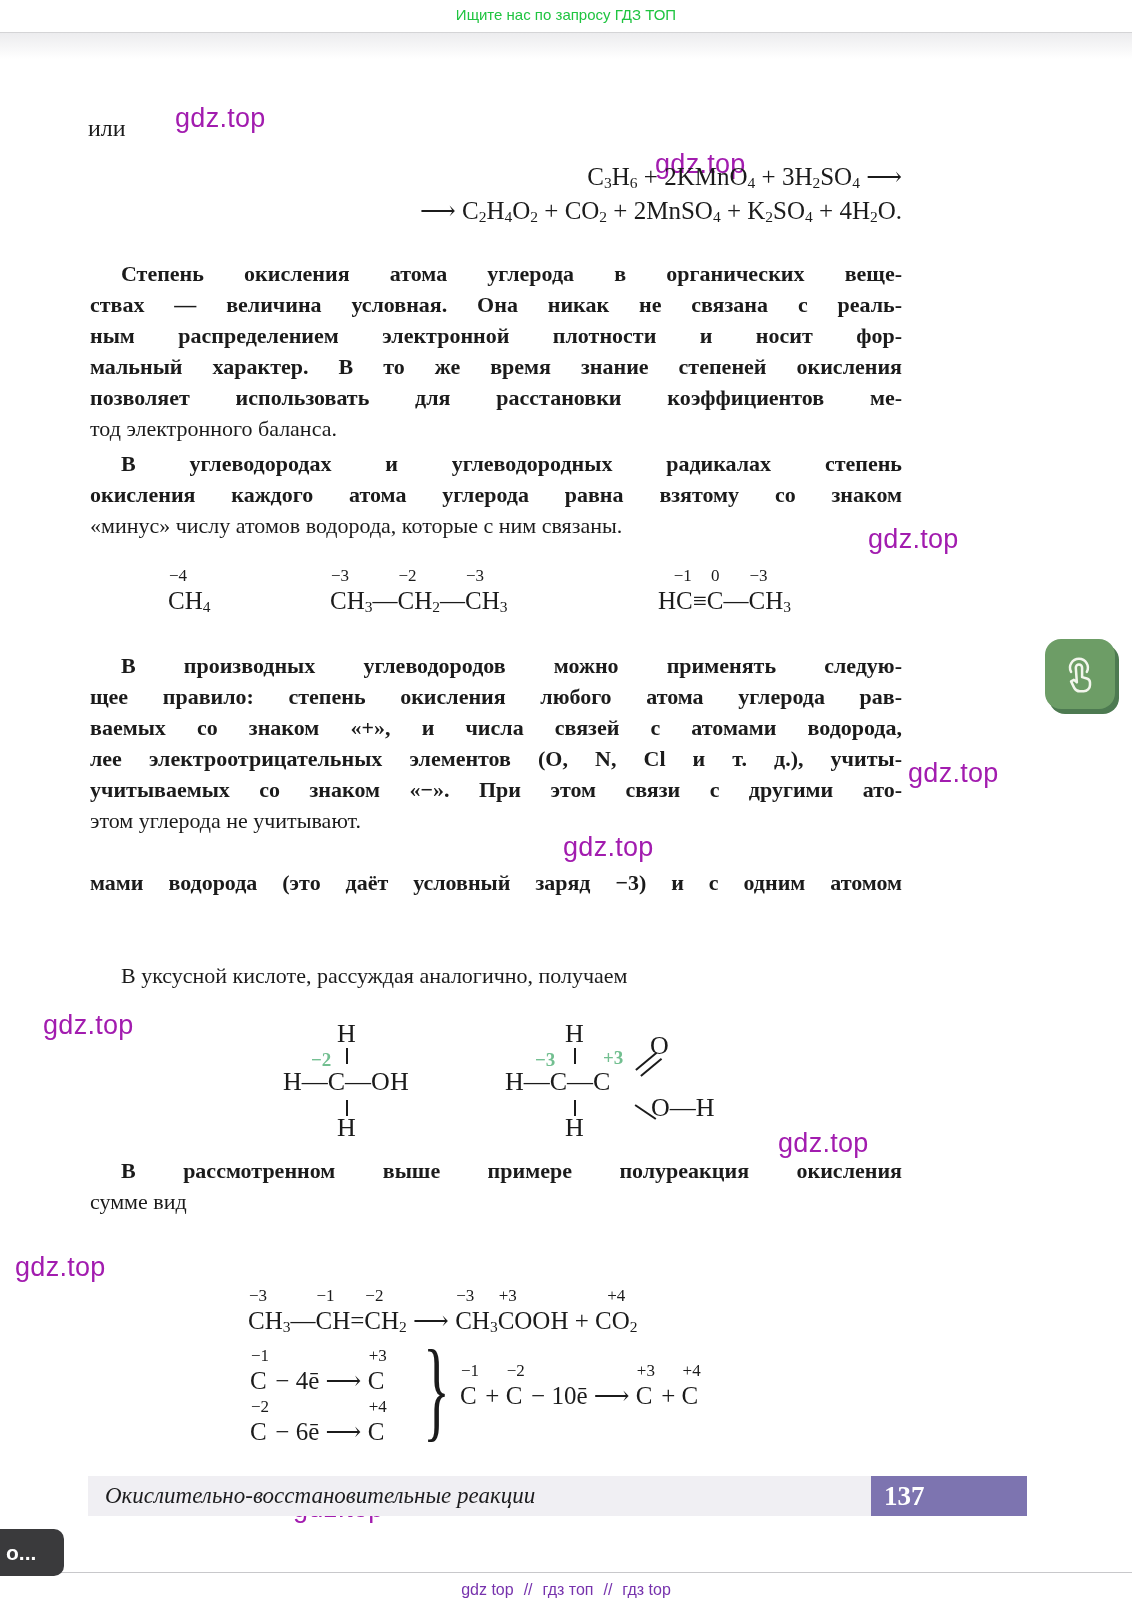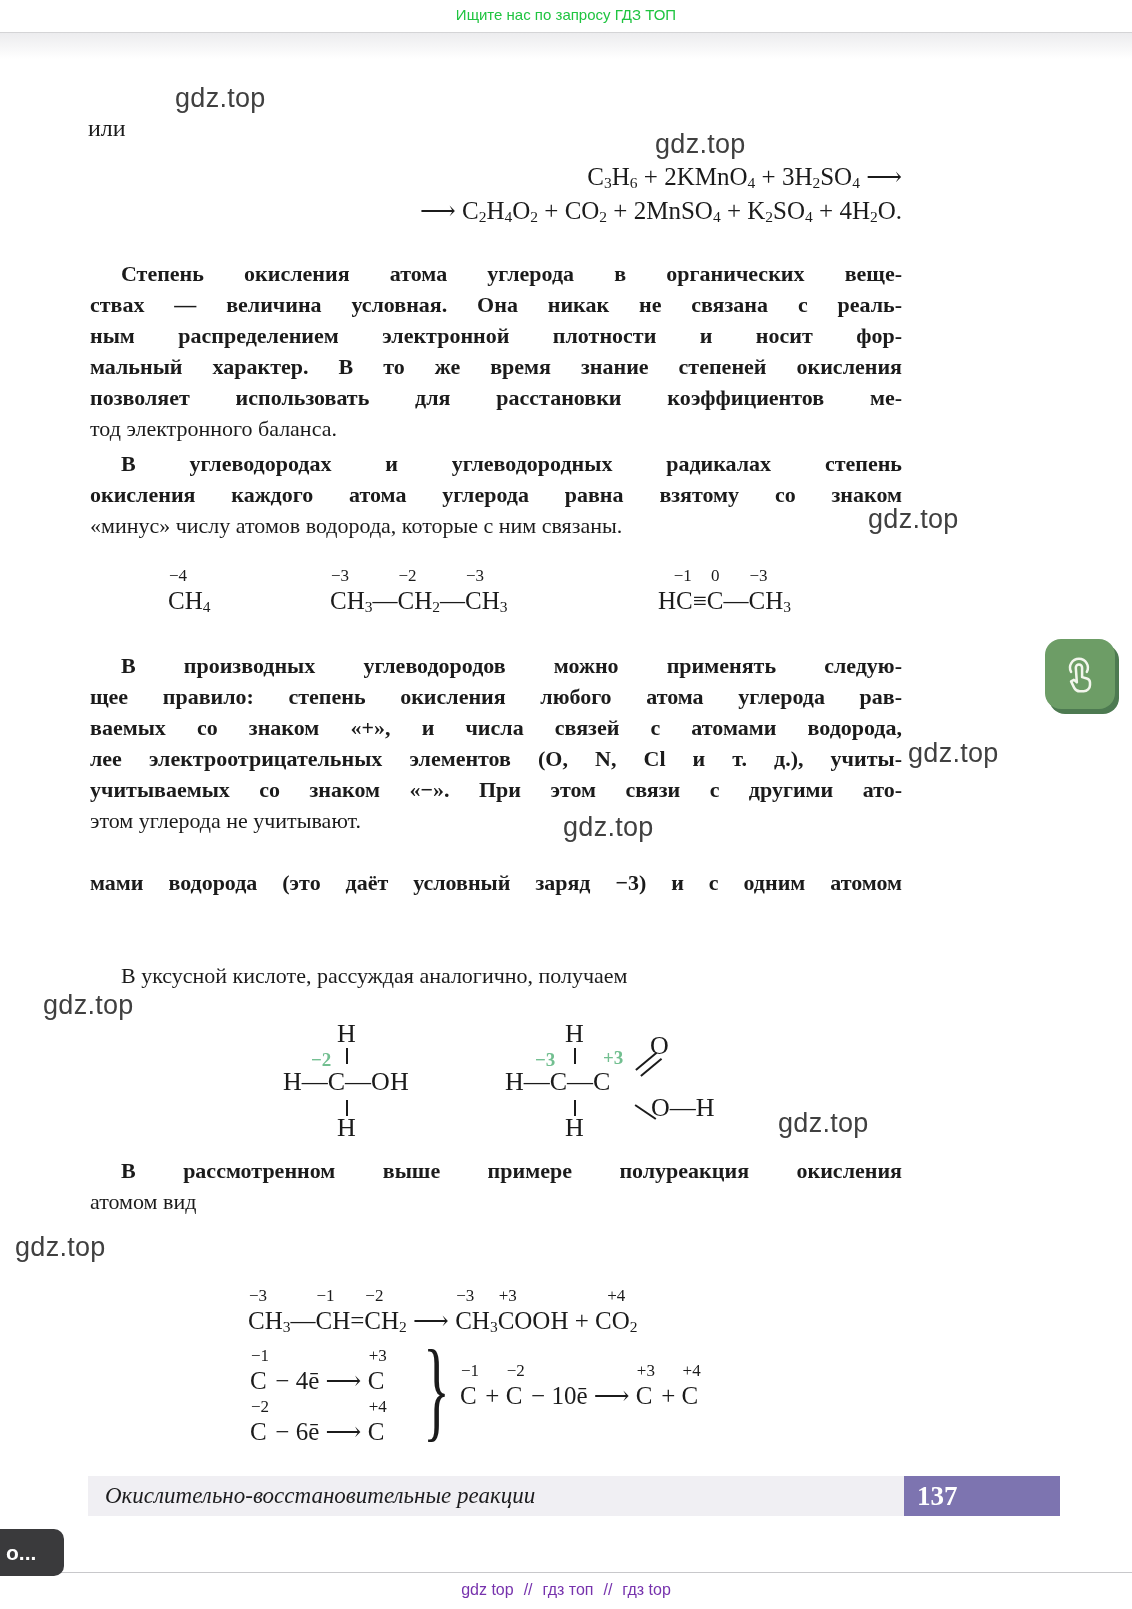--- a/index.html
+++ b/index.html
@@ -7,21 +7,21 @@
         font-family:"Liberation Serif","DejaVu Serif",serif;color:#1b1b1b;}
 
   
   .banner{position:absolute;top:0;left:0;right:0;height:32px;background:#ffffff;text-align:center;
           font-family:"Liberation Sans","DejaVu Sans",sans-serif;font-size:15px;line-height:30px;color:#1fc440;}
   .edge{position:absolute;top:32px;left:0;right:0;height:26px;
         background:linear-gradient(#ececee,#ffffff);border-top:1px solid #d4d4d6;}
 
   
   .wm{position:absolute;font-family:"Liberation Sans","DejaVu Sans",sans-serif;font-size:27px;
-      font-weight:500;color:#404040;letter-spacing:.3px;white-space:nowrap;}
+      font-weight:500;color:#a21caf;letter-spacing:.3px;white-space:nowrap;margin-top:20px;}
 
   .ili{position:absolute;left:88px;top:114px;font-size:24px;line-height:28px;}
 
   .eq{position:absolute;left:90px;width:812px;text-align:right;font-size:25px;line-height:32px;white-space:pre;}
   #eq1{top:161px}#eq2{top:195px}
 
   .para{position:absolute;left:90px;width:812px;}
   .tl{height:31px;font-size:22px;line-height:31px;}
   .j{text-align:justify;text-align-last:justify;font-weight:bold;}
   .ind{text-indent:31px;}
@@ -41,21 +41,21 @@
   
   .struct{position:absolute;}
   #methanol{left:283px;top:1020px;width:180px;height:135px;}
   #acetic{left:505px;top:1020px;width:250px;height:140px;}
   .satom{position:absolute;font-size:26px;line-height:28px;white-space:pre;}
   .oxg{position:absolute;font-size:19px;line-height:20px;color:#72bf90;font-weight:bold;white-space:pre;}
   .vbond{position:absolute;width:2px;background:#1b1b1b;}
   .dbond{position:absolute;height:2.4px;background:#1b1b1b;transform-origin:left center;}
 
   
-  .footerbar{position:absolute;left:88px;top:1476px;width:939px;height:40px;background:#f0eff3;padding-left:33px;}
+  .footerbar{position:absolute;left:88px;top:1476px;width:939px;height:40px;background:#f0eff3;}
   .ftitle{position:absolute;left:17px;top:0;line-height:40px;font-size:23px;font-style:italic;color:#1c1c1e;white-space:nowrap;}
   .pagebox{position:absolute;right:0;top:0;width:156px;height:40px;background:#7d74b0;}
   .pagenum{color:#fff;font-size:27px;font-weight:bold;line-height:40px;padding-left:13px;}
 
   
   .btn{position:absolute;left:1045px;top:639px;width:70px;height:70px;border-radius:16px;background:#6d9d66;
        box-shadow:4px 5px 0 0 #4d7a51;display:flex;align-items:center;justify-content:center;cursor:pointer;}
 
   
   .toast{position:absolute;left:-28px;top:1529px;width:92px;height:47px;background:#3a3a3c;border-radius:10px;
@@ -148,21 +148,21 @@
     <div class="dbond" style="left:131px;top:49px;width:27px;transform:rotate(-40deg)"></div>
     <div class="dbond" style="left:136px;top:55px;width:27px;transform:rotate(-40deg)"></div>
     <div class="dbond" style="left:130px;top:84px;width:25px;transform:rotate(34deg)"></div>
     <span class="satom" style="left:146px;top:74px">O—H</span>
     <div class="vbond" style="left:69px;top:80px;height:16px"></div>
     <span class="satom" style="left:60px;top:94px">H</span>
   </div>
 
   <div class="para" style="top:1155px">
       <div class="tl j ind">В рассмотренном выше примере полуреакция окисления</div>
-      <div class="tl">атомом вид</div>
+      <div class="tl">сумме вид</div>
     </div>
 
   <div class="frow" id="rx"><span class="unit"><span class="oxn na-l">−3</span><span class="fx">CH<sub>3</sub></span></span><span class="ftx">—</span><span class="unit"><span class="oxn na-l">−1</span><span class="fx">CH</span></span><span class="ftx">=</span><span class="unit"><span class="oxn na-l">−2</span><span class="fx">CH<sub>2</sub></span></span><span class="ftx"> ⟶ </span><span class="unit"><span class="oxn na-l">−3</span><span class="fx">CH<sub>3</sub></span></span><span class="unit"><span class="oxn na-l">+3</span><span class="fx">COOH</span></span><span class="ftx"> + </span><span class="unit"><span class="oxn na-c">+4</span><span class="fx">CO<sub>2</sub></span></span></div>
   <div class="frow" id="hr1"><span class="unit"><span class="oxn na-l">−1</span><span class="fx">C</span></span><span class="ftx"> − 4ē ⟶ </span><span class="unit"><span class="oxn na-l">+3</span><span class="fx">C</span></span></div>
   <div class="frow" id="hr2"><span class="unit"><span class="oxn na-l">−2</span><span class="fx">C</span></span><span class="ftx"> − 6ē ⟶ </span><span class="unit"><span class="oxn na-l">+4</span><span class="fx">C</span></span></div>
   <div class="brace">}</div>
   <div class="frow" id="comb"><span class="unit"><span class="oxn na-l">−1</span><span class="fx">C</span></span><span class="ftx"> + </span><span class="unit"><span class="oxn na-l">−2</span><span class="fx">C</span></span><span class="ftx"> − 10ē ⟶ </span><span class="unit"><span class="oxn na-l">+3</span><span class="fx">C</span></span><span class="ftx"> + </span><span class="unit"><span class="oxn na-l">+4</span><span class="fx">C</span></span></div>
 
   <div class="footerbar">
     <div class="ftitle">Окислительно-восстановительные реакции</div>

